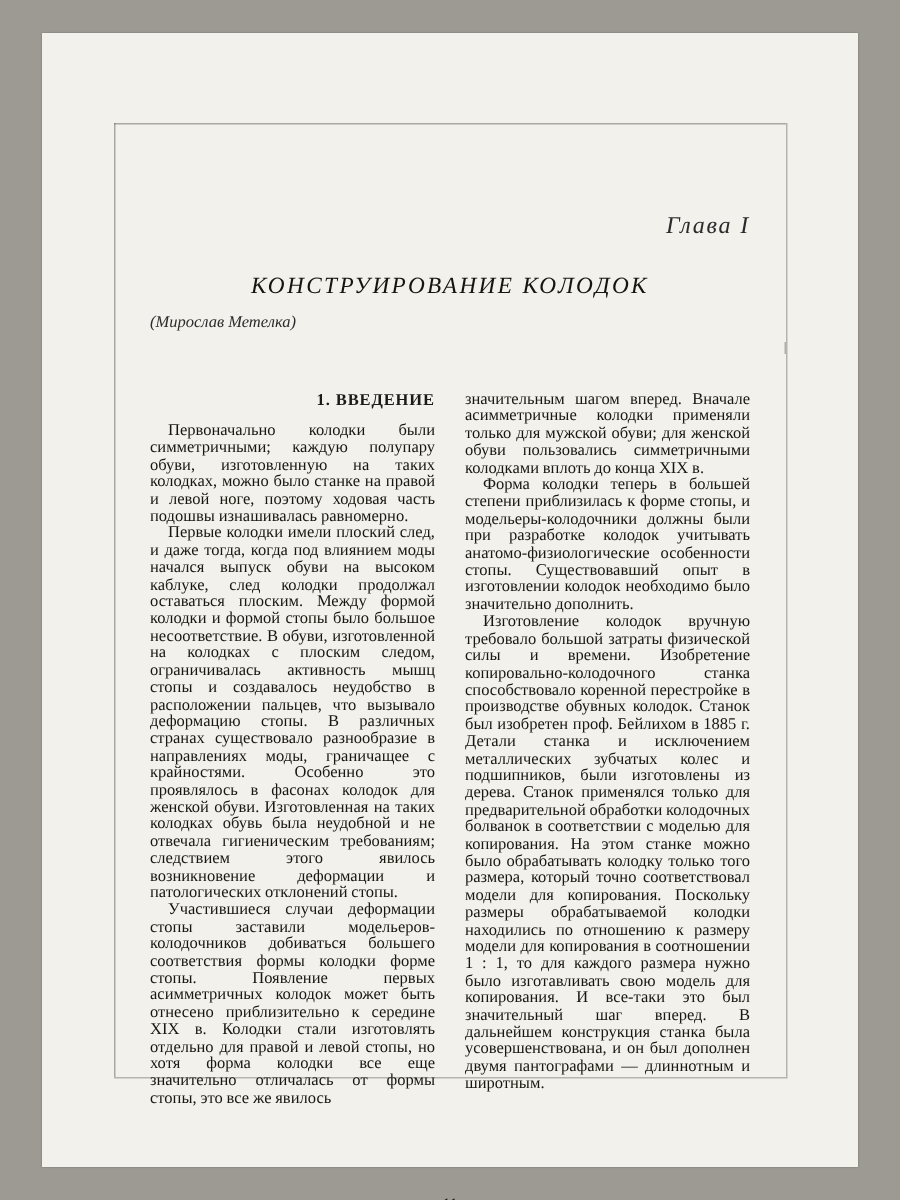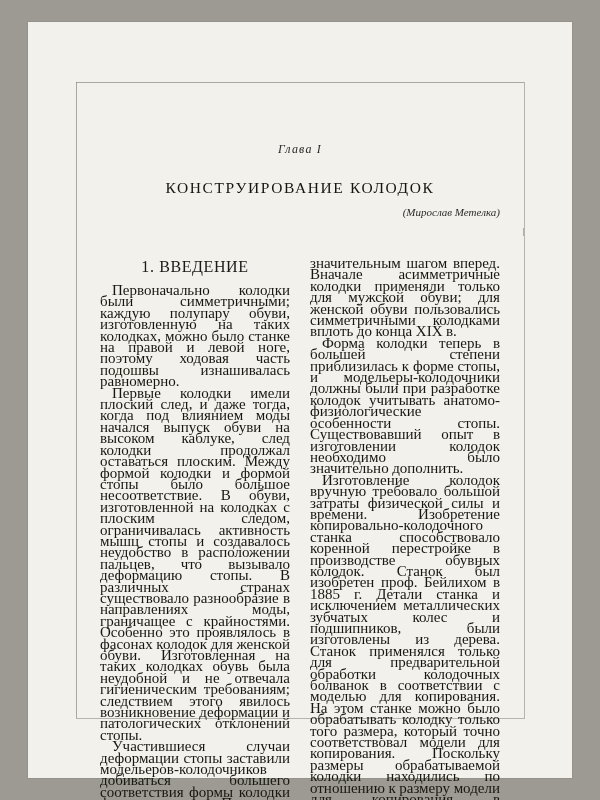--- a/index.html
+++ b/index.html
@@ -62,59 +62,60 @@
 
   .content {
     position: absolute;
     left: 72px;
     top: 120px;
     width: 400px;
   }
 
   .chapter-label {
     font-style: italic;
-    font-size: 12px;
-    text-align: center;
+    font-size: 16px;
+    text-align: right;
     letter-spacing: 1.2px;
     color: #2b2b2b;
     margin: 0 0 22px 0;
   }
   .chapter-title {
     font-size: 15.5px;
     text-align: center;
     letter-spacing: 1.6px;
     color: #15140f;
     margin: 0 0 9px 0;
     font-weight: normal;
+    font-style: italic;
   }
   .chapter-author {
     font-style: italic;
     font-size: 11px;
-    text-align: right;
+    text-align: left;
     color: #2b2b2b;
     margin: 0 0 40px 0;
   }
 
   .columns {
     display: flex;
     gap: 20px;
   }
   .col {
     width: 190px;
   }
   .section-title {
-    font-size: 16px;
-    font-weight: normal;
+    font-size: 11px;
+    font-weight: bold;
     letter-spacing: 0.6px;
     color: #1a1a16;
     margin: 0 0 9px 0;
-    text-align: center;
+    text-align: right;
   }
   p.body {
-    font-size: 15px;
+    font-size: 11px;
     line-height: 11.4px;
     text-align: justify;
     text-indent: 12px;
     margin: 0;
     color: #17170f;
     hyphens: manual;
     word-spacing: -0.2px;
   }
   .page-number {
     position: absolute;

